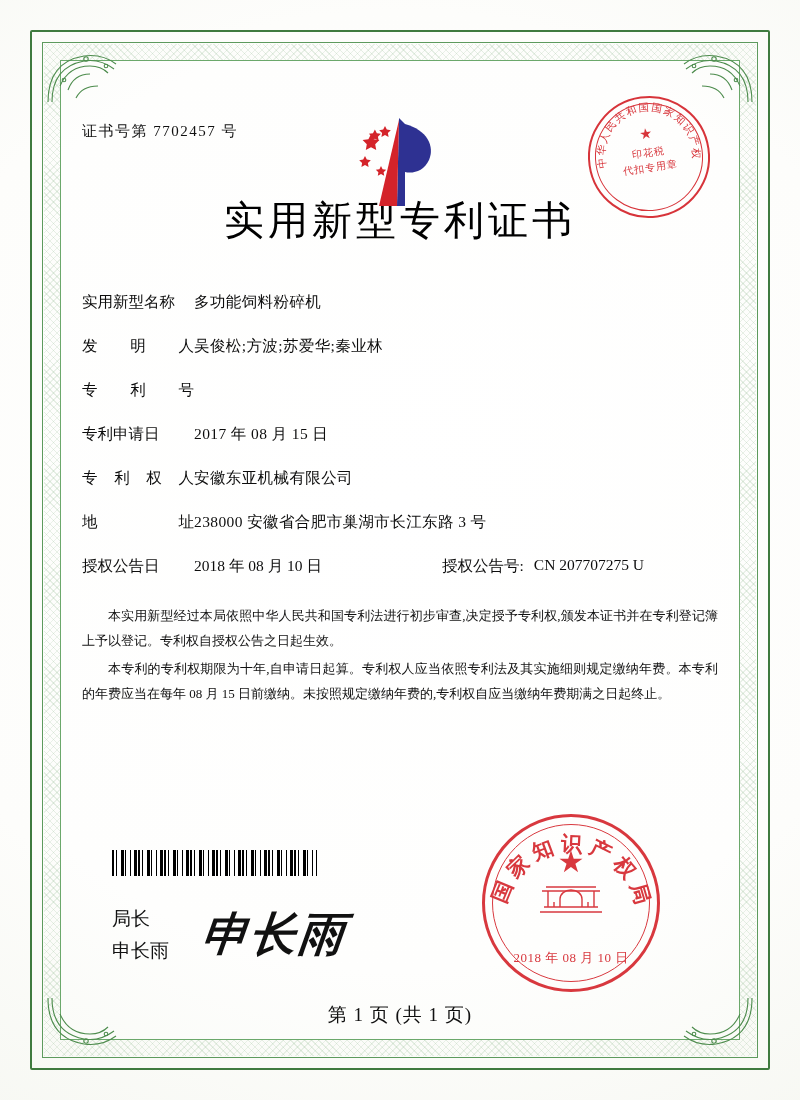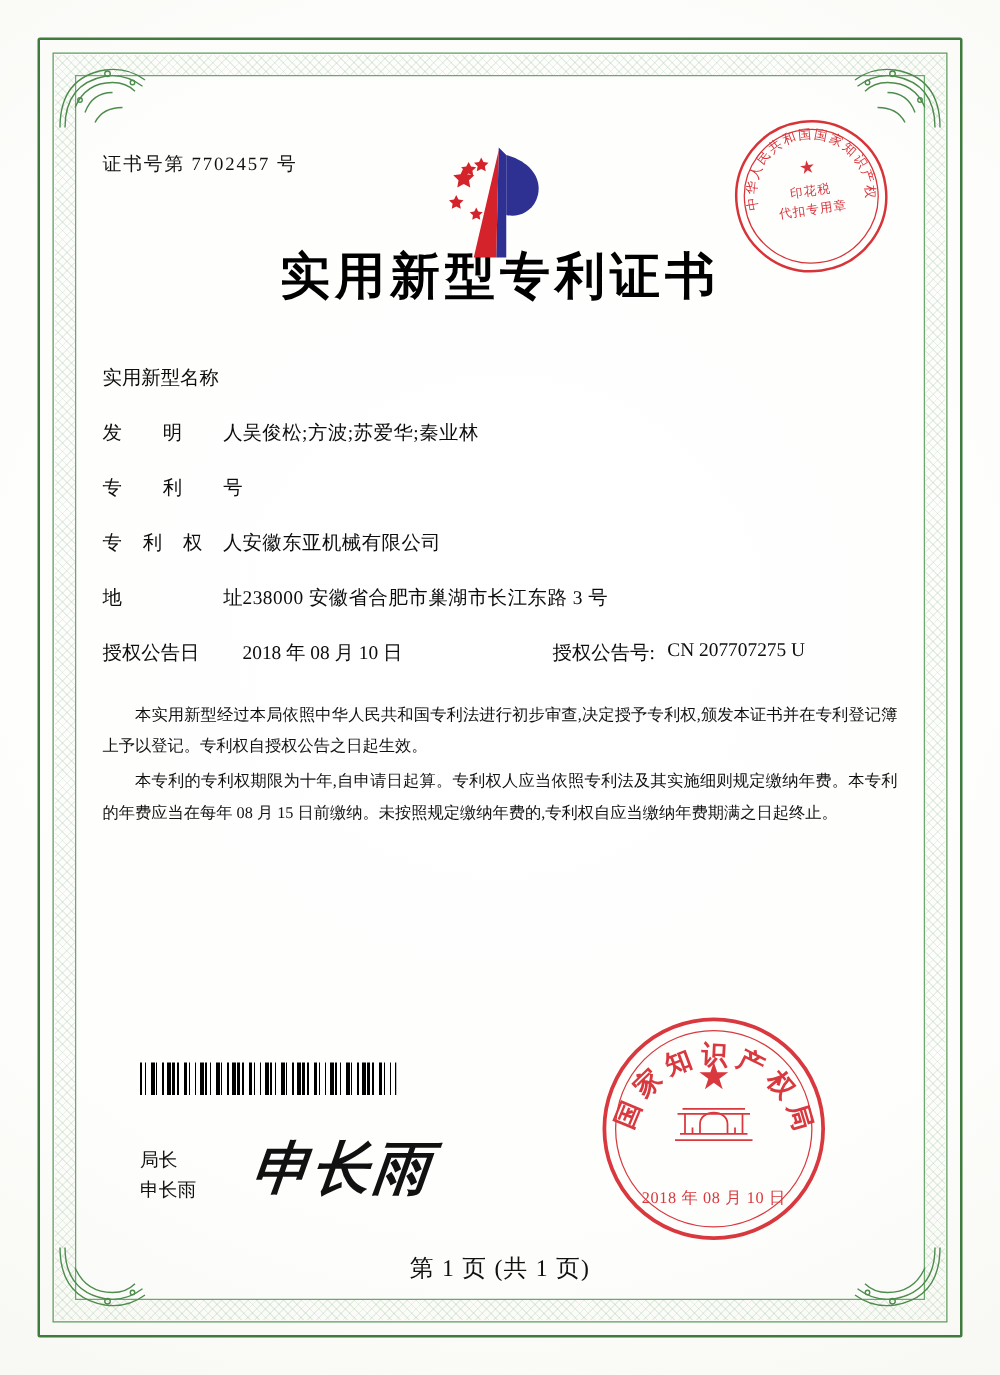--- a/index.html
+++ b/index.html
@@ -119,21 +119,21 @@
     font-size: 10px;
     letter-spacing: 1px;
     font-family: "Liberation Serif", serif;
   }
   .seal-top .line1 { top: 48px; }
   .seal-top .line2 { top: 63px; }
 
   .title {
     text-align: center;
     font-size: 40px;
-    font-weight: bold;
+    font-weight: normal;
     letter-spacing: 4px;
     color: #000;
     margin-top: 52px;
     font-family: "Liberation Serif", "DejaVu Serif", serif;
   }
 
   .fields {
     margin-top: 44px;
     font-size: 15.5px;
     color: #0d0d0d;
@@ -185,21 +185,21 @@
       repeating-linear-gradient(90deg,
         #000 0 2px, #fff 2px 4px, #000 4px 5px, #fff 5px 9px,
         #000 9px 12px, #fff 12px 13px, #000 13px 14px, #fff 14px 18px,
         #000 18px 19px, #fff 19px 22px, #000 22px 25px, #fff 25px 26px);
   }
 
   .signature-block {
     position: absolute;
     left: 30px;
     bottom: 62px;
-    font-size: 15px;
+    font-size: 19px;
     line-height: 1.65;
     color: #111;
   }
   .handwriting {
     position: absolute;
     left: 120px;
     bottom: 62px;
     font-size: 46px;
     font-family: "DejaVu Serif", serif;
     font-style: italic;
@@ -366,39 +366,44 @@
       <div class="line1">印花税</div>
       <div class="line2">代扣专用章</div>
     </div>
 
     <div class="title">实用新型专利证书</div>
 
     <div class="fields">
 
       <div class="field-row">
         <div class="field-label">实用新型名称</div>
+        <div class="field-value">多功能饲料粉碎机</div>
       </div>
 
       <div class="field-row">
         <div class="field-label">
             <span>发</span>
             <span>明</span>
             <span>人</span>
           </div>
         <div class="field-value">吴俊松;方波;苏爱华;秦业林</div>
       </div>
 
       <div class="field-row">
         <div class="field-label">
             <span>专</span>
             <span>利</span>
             <span>号</span>
           </div>
       </div>
 
+      <div class="field-row">
+        <div class="field-label">专利申请日</div>
+        <div class="field-value">2017 年 08 月 15 日</div>
+      </div>
 
       <div class="field-row">
         <div class="field-label">
             <span>专</span>
             <span>利</span>
             <span>权</span>
             <span>人</span>
           </div>
         <div class="field-value">安徽东亚机械有限公司</div>
       </div>

